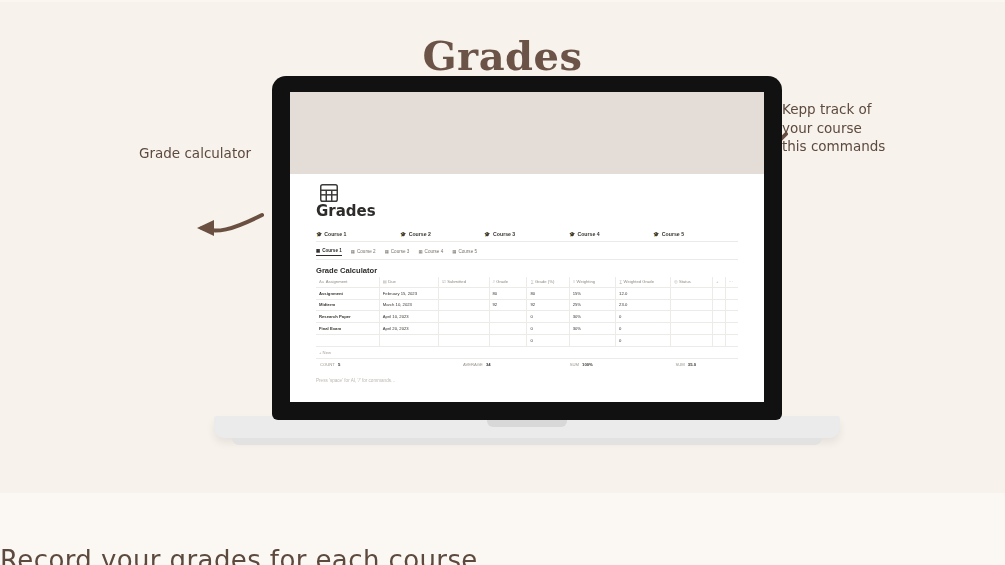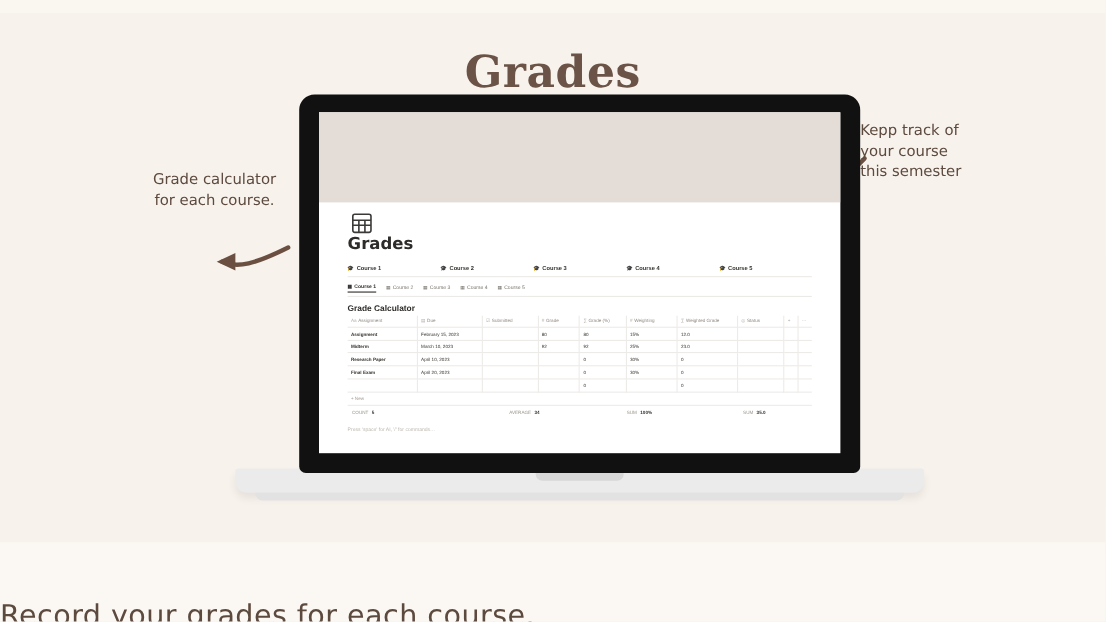--- a/index.html
+++ b/index.html
@@ -9,21 +9,21 @@
   body {
     width: 1005px;
     height: 565px;
     background: #faf6f0;
     font-family: "Liberation Sans", sans-serif;
     overflow: hidden;
     position: relative;
   }
   .stage {
     position: absolute;
-    left: 0; top: 12px;
+    left: 0; top: 2px;
     width: 1005px;
     height: 493px;
     background: #f7f2ec;
   }
   .caption-band {
     position: absolute;
     left: 0; top: 493px;
     width: 1005px;
     height: 72px;
     background: #fbf8f3;
@@ -263,27 +263,26 @@
 
   <svg class="arrow-svg" viewBox="0 0 1005 493">
     <path d="M262 213 C 232 228, 216 232, 202 226" stroke="#6b5042" stroke-width="4" fill="none" stroke-linecap="round"></path>
     <path d="M214 218 L 197 226 L 214 234 Z" fill="#6b5042"></path>
     <path d="M741 162 C 757 155, 773 146, 786 132" stroke="#6b5042" stroke-width="4" fill="none" stroke-linecap="round"></path>
     <path d="M736 150 L 736 168 L 751 161 Z" fill="#6b5042"></path>
   </svg>
 
   <div class="anno anno-left">
     <div>Grade calculator</div>
-    <div>for each course.</div>
   </div>
 
   <div class="anno anno-right">
     <div>Kepp track of</div>
     <div>your course</div>
-    <div>this semester</div>
+    <div>this commands</div>
   </div>
 
   <div class="laptop">
     <div class="laptop-base"></div>
     <div class="laptop-foot"></div>
     <div class="laptop-notch"></div>
     <div class="laptop-body">
       <div class="screen">
 
         <div class="cover"></div>

